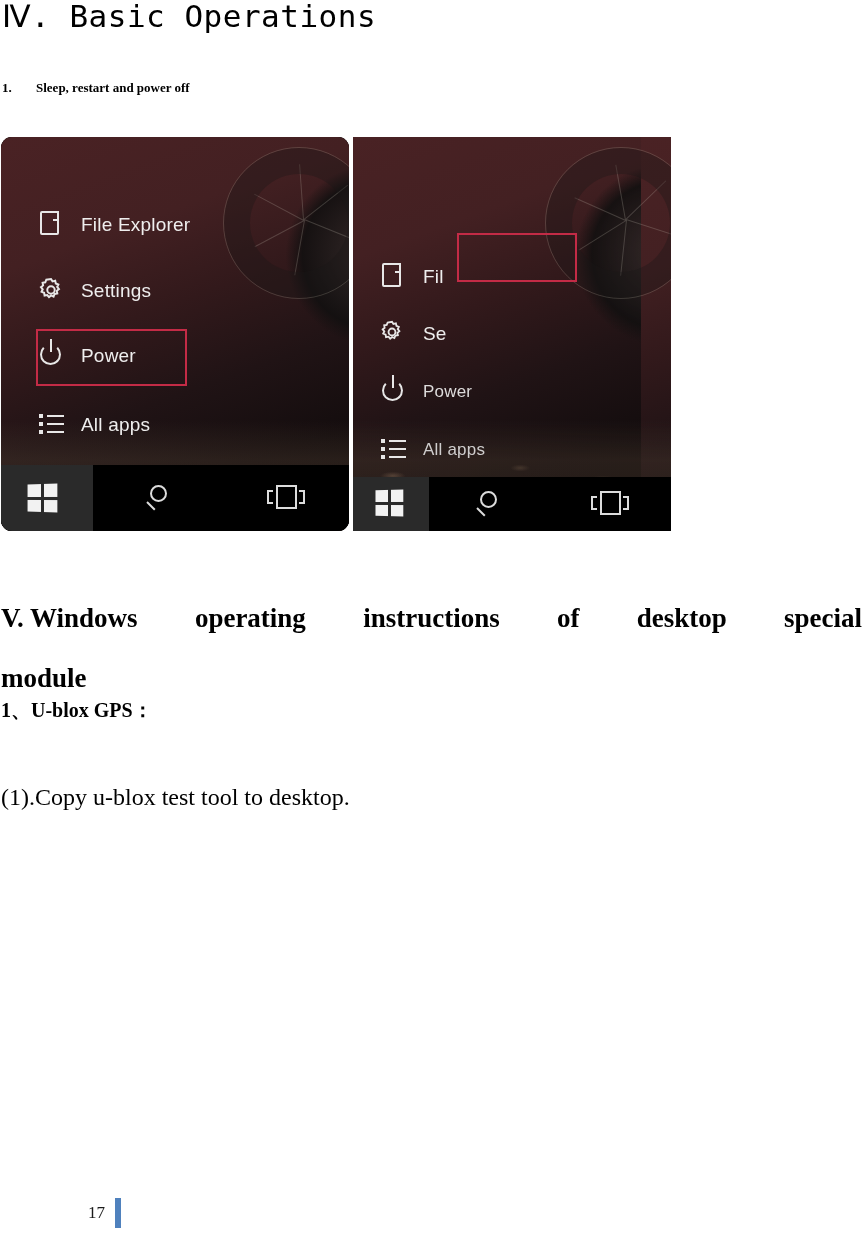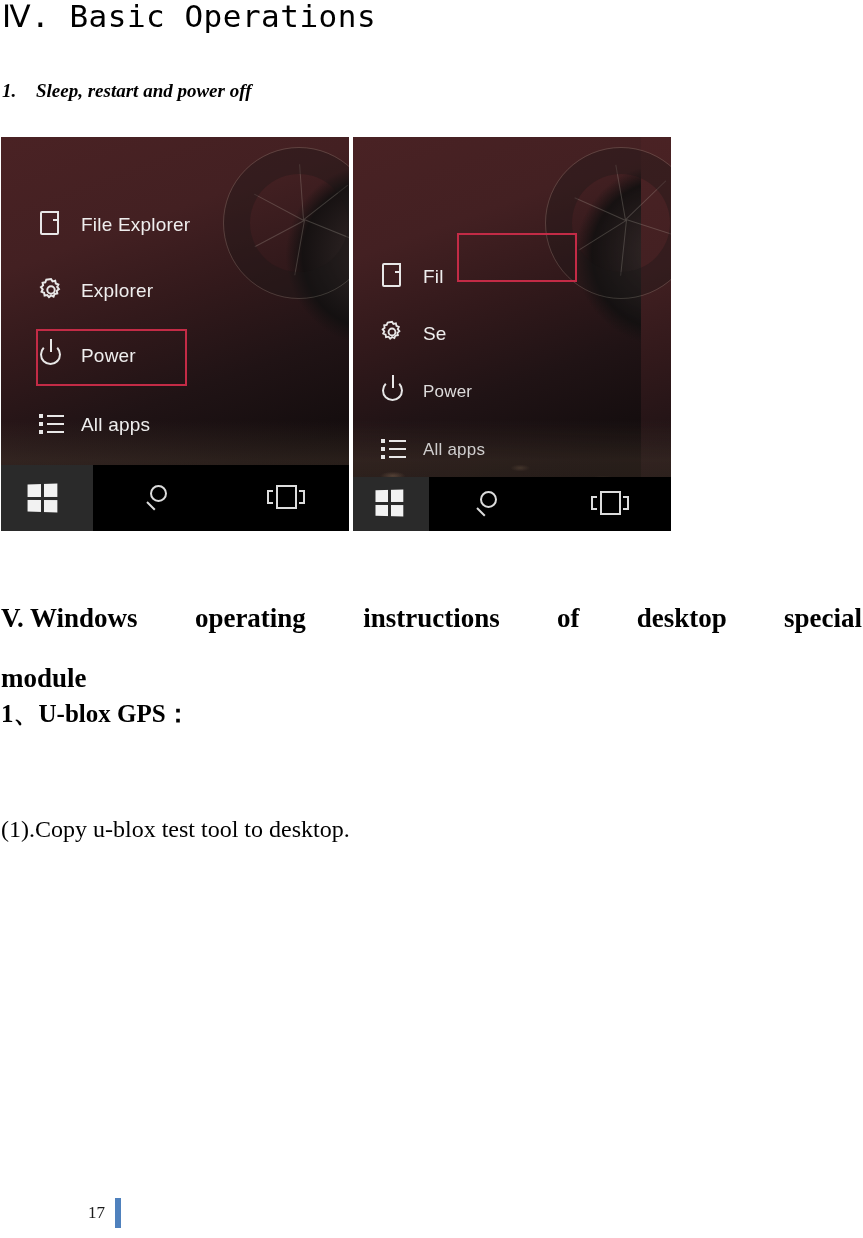--- a/index.html
+++ b/index.html
@@ -26,24 +26,23 @@
     font-weight: 400;
     letter-spacing: 0.5px;
     white-space: nowrap;
     color: #000;
   }
   .heading-num {
     position: absolute;
     left: 2px;
     top: 80px;
     font-family: "Liberation Serif", serif;
-    font-size: 19px;
+    font-size: 13px;
     font-weight: bold;
     white-space: nowrap;
-    font-style: italic;
   }
   .heading-num .num { display: inline-block; width: 34px; }
 
   .section-head {
     position: absolute;
     left: 1px;
     top: 592px;
     width: 861px;
     font-family: "Liberation Serif", serif;
     font-size: 27px;
@@ -61,33 +60,32 @@
     font-size: 27px;
     font-weight: bold;
     line-height: 52px;
     white-space: nowrap;
   }
   .subsection {
     position: absolute;
     left: 1px;
     top: 697px;
     font-family: "Liberation Serif", serif;
-    font-size: 25px;
+    font-size: 20px;
     font-weight: bold;
     white-space: nowrap;
   }
   .body-line {
     position: absolute;
     left: 1px;
     top: 784px;
     font-family: "Liberation Serif", serif;
     font-size: 24px;
     font-weight: normal;
     white-space: nowrap;
-    margin-top: 32px;
   }
 
   
   .footer {
     position: absolute;
     left: 88px;
     top: 1198px;
     display: flex;
     align-items: center;
     height: 30px;
@@ -111,21 +109,21 @@
     top: 137px;
     width: 670px;
     height: 394px;
   }
   .shot {
     position: absolute;
     top: 0;
     overflow: hidden;
     background: #120b0b;
   }
-  .shot-left  { left: 0px;   width: 348px; height: 394px; }
+  .shot-left  { left: 0px;   width: 348px; height: 394px; border-radius: 11px; }
   .shot-right { left: 352px; width: 318px; height: 394px; }
 
   
   .wall {
     position: absolute;
     inset: 0;
     background:
       
       radial-gradient(ellipse 18px 6px at 22% 86%, rgba(150,120,95,0.38), transparent 70%),
       radial-gradient(ellipse 26px 7px at 46% 90%, rgba(140,112,88,0.32), transparent 70%),
@@ -376,21 +374,21 @@
         <span class="txt">File Explorer</span>
       </div>
 
       <div class="mi" style="left:32px; top:135px;">
         <span class="ico ico-gear">
           <svg width="28" height="28" viewBox="0 0 24 24" fill="none" stroke="#e8e7e7" stroke-width="1.7">
             <circle cx="12" cy="12" r="3.2"></circle>
             <path d="M12 2.6l1.3 2.0 2.3-.5.5 2.3 2.2.9-1.0 2.1 1.5 1.8-1.8 1.5.4 2.3-2.3.4-.9 2.2-2.1-1.0-1.8 1.5-1.5-1.8-2.3.4-.4-2.3-2.2-.9 1.0-2.1-1.5-1.8 1.8-1.5-.4-2.3 2.3-.4.9-2.2z"></path>
           </svg>
         </span>
-        <span class="txt">Explorer</span>
+        <span class="txt">Settings</span>
       </div>
 
       <div class="mi" style="left:32px; top:200px;">
         <span class="ico ico-power">
             <i></i>
           </span>
         <span class="txt">Power</span>
       </div>
 
       <div class="mi" style="left:32px; top:269px;">

